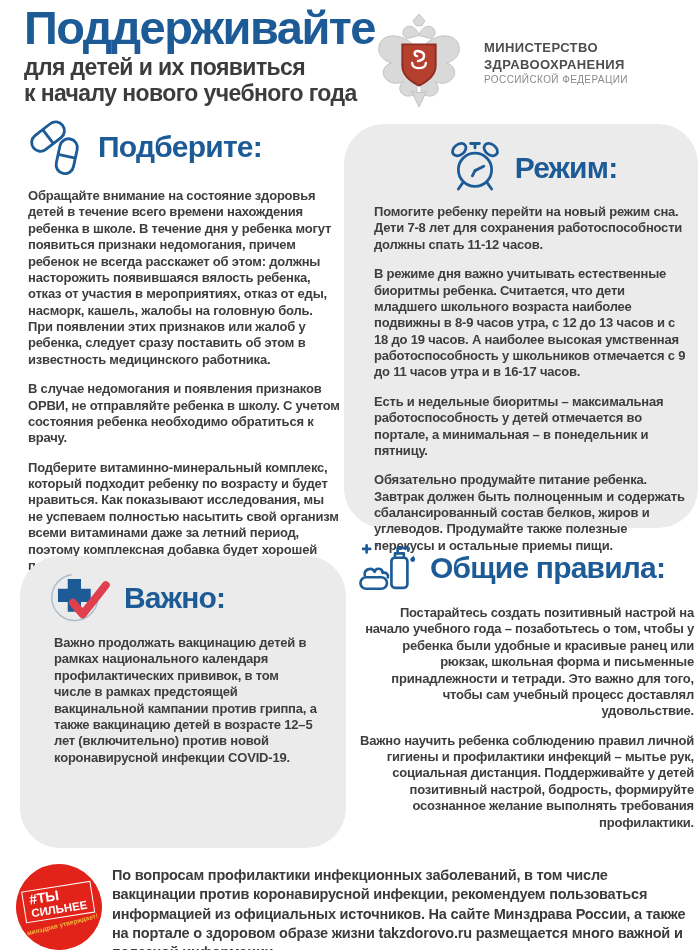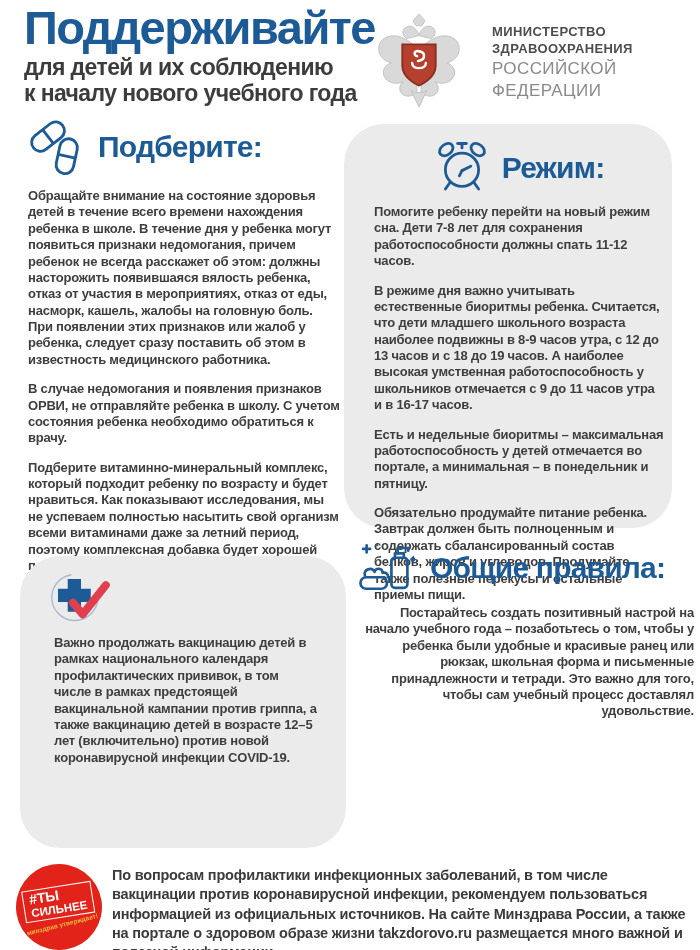--- a/index.html
+++ b/index.html
@@ -3,34 +3,34 @@
 <meta charset="utf-8">
 <style>
   html,body{margin:0;padding:0;background:#fff;}
   .page{position:relative;width:700px;height:950px;background:#ffffff;overflow:hidden;
         font-family:"Liberation Sans",sans-serif;}
 
   
   .title-block{position:absolute;left:24px;top:4px;}
   .page-title{margin:0;font-size:47px;font-weight:800;color:#1d5b97;letter-spacing:-1.5px;line-height:1.02;}
   .subtitle{margin-top:2px;font-size:23px;font-weight:700;color:#3c3c3c;line-height:1.14;letter-spacing:-0.6px;}
-  .ministry{position:absolute;left:370px;top:12px;display:flex;align-items:center;gap:24px;}
+  .ministry{position:absolute;left:370px;top:12px;display:flex;align-items:center;gap:16px;}
   .ministry-text{line-height:1.3;}
   .m-bold{font-size:13px;font-weight:700;color:#4d4d4d;letter-spacing:0.4px;}
-  .m-light{font-size:17px;font-weight:400;color:#8a8a8a;letter-spacing:0.4px;}
+  .m-light{font-size:10px;font-weight:400;color:#8a8a8a;letter-spacing:0.4px;}
 
   
   .sec{box-sizing:border-box;}
   .sec-head{display:flex;align-items:center;gap:12px;margin-bottom:10px;}
   .sec-heading{margin:0;font-size:30px;font-weight:800;color:#1d5b97;letter-spacing:-0.8px;}
   .sec p{margin:0 4px 13px;font-size:13px;font-weight:600;color:#3e3e3e;line-height:1.26;letter-spacing:-0.2px;}
   .graybox{background:#ebebeb;border-radius:40px;}
 
   .sec-health{position:absolute;left:24px;top:116px;width:320px;}
-  .sec-regime{position:absolute;left:344px;top:124px;width:328px;height:404px;
+  .sec-regime{position:absolute;left:344px;top:124px;width:354px;height:404px;
               padding:16px 4px 0 26px;}
   .sec-regime .sec-head{justify-content:center;margin-bottom:8px;}
   .sec-important{position:absolute;left:20px;top:556px;width:326px;height:292px;
                  padding:14px 24px 0 30px;}
   .sec-rules{position:absolute;left:356px;top:540px;width:342px;text-align:right;}
   .icon{display:inline-flex;flex:0 0 auto;}
 
   
   .footer-logo{position:absolute;left:16px;top:864px;width:86px;height:86px;background:#e2231a;
                border-radius:50%;transform:rotate(-9deg);display:flex;flex-direction:column;
@@ -44,21 +44,21 @@
 </style>
 </head>
 <body>
 
 <div class="page">
 
   <header>
     <div class="title-block">
       <h1 class="page-title">Поддерживайте</h1>
       <div class="subtitle">
-        <div>для детей и их соблюдению</div>
+        <div>для детей и их появиться</div>
         <div>к началу нового учебного года</div>
       </div>
     </div>
 
     <div class="ministry">
       <span class="icon">
         <svg viewBox="0 0 100 104" width="98" height="102" aria-hidden="true">
           <g fill="#d9d9d9" stroke="#c2c2c2" stroke-width="1">
             <path d="M45 34 C28 18 10 24 9 36 c-1 9 6 14 13 16 c-8 2 -11 10 -6 16 c4 5 12 6 18 3 c-5 4 -5 11 1 14 c5 2 10 0 13 -4 z"></path>
             <path d="M55 34 C72 18 90 24 91 36 c1 9 -6 14 -13 16 c8 2 11 10 6 16 c-4 5 -12 6 -18 3 c5 4 5 11 -1 14 c-5 2 -10 0 -13 -4 z"></path>
@@ -129,20 +129,21 @@
 
   <section class="sec sec-important graybox">
     <div class="sec-head">
       <span class="icon">
         <svg viewBox="0 0 70 62" width="62" height="55" aria-hidden="true">
           <circle cx="28" cy="31" r="26" fill="none" stroke="#a9bccd" stroke-width="1.6" stroke-dasharray="100 40" transform="rotate(40 28 31)"></circle>
           <path d="M20 10 h15 v11 h11 v15 h-11 v11 h-15 v-11 h-11 v-15 h11 z" fill="#1d5b97"></path>
           <path d="M26 37 l11 13 L63 17" fill="none" stroke="#e0404e" stroke-width="9" stroke-linecap="round" stroke-linejoin="round"></path>
         </svg>
       </span>
+      <h2 class="sec-heading">Важно:</h2>
     </div>
     <p>Важно продолжать вакцинацию детей в рамках национального календаря профилактических прививок, в том числе в рамках предстоящей вакцинальной кампании против гриппа, а также вакцинацию детей в возрасте 12–5 лет (включительно) против новой коронавирусной инфекции COVID-19.</p>
   </section>
 
   <section class="sec sec-rules">
     <div class="sec-head">
       <span class="icon">
         <svg viewBox="0 0 70 62" width="62" height="55" fill="none" stroke="#1d5b97" stroke-width="3" stroke-linecap="round" stroke-linejoin="round" aria-hidden="true">
           <path d="M12 6 v8 M8 10 h8"></path>
           <circle cx="24" cy="6" r="1.2" fill="#1d5b97" stroke="none"></circle>
@@ -151,20 +152,21 @@
           <path d="M47 15 v-6 h12"></path>
           <path d="M59 9 v3"></path>
           <path d="M65 17 c0 2 1.8 3.2 1.8 5 a2.8 2.8 0 1 1 -5.6 0 C61.2 20.2 65 19 65 17 z" fill="#1d5b97" stroke="none"></path>
           <path d="M10 40 c-2 -7 8 -10 11 -4 c1 -5 9 -5 9 1 c4 -1 7 2 6 5"></path>
           <rect x="5" y="42" width="30" height="13" rx="6.5"></rect>
         </svg>
       </span>
       <h2 class="sec-heading">Общие правила:</h2>
     </div>
     <p>Постарайтесь создать позитивный настрой на начало учебного года – позаботьтесь о том, чтобы у ребенка были удобные и красивые ранец или рюкзак, школьная форма и письменные принадлежности и тетради. Это важно для того, чтобы сам учебный процесс доставлял удовольствие.</p>
+    <p>Важно научить ребенка соблюдению правил личной гигиены и профилактики инфекций – мытье рук, социальная дистанция. Поддерживайте у детей позитивный настрой, бодрость, формируйте осознанное желание выполнять требования профилактики.</p>
   </section>
 
   <footer>
     <div class="footer-logo">
       <div class="logo-box">
         <div class="logo-l1">#ТЫ</div>
         <div class="logo-l2">СИЛЬНЕЕ</div>
       </div>
       <div class="logo-sub">минздрав утверждает!</div>
     </div>

